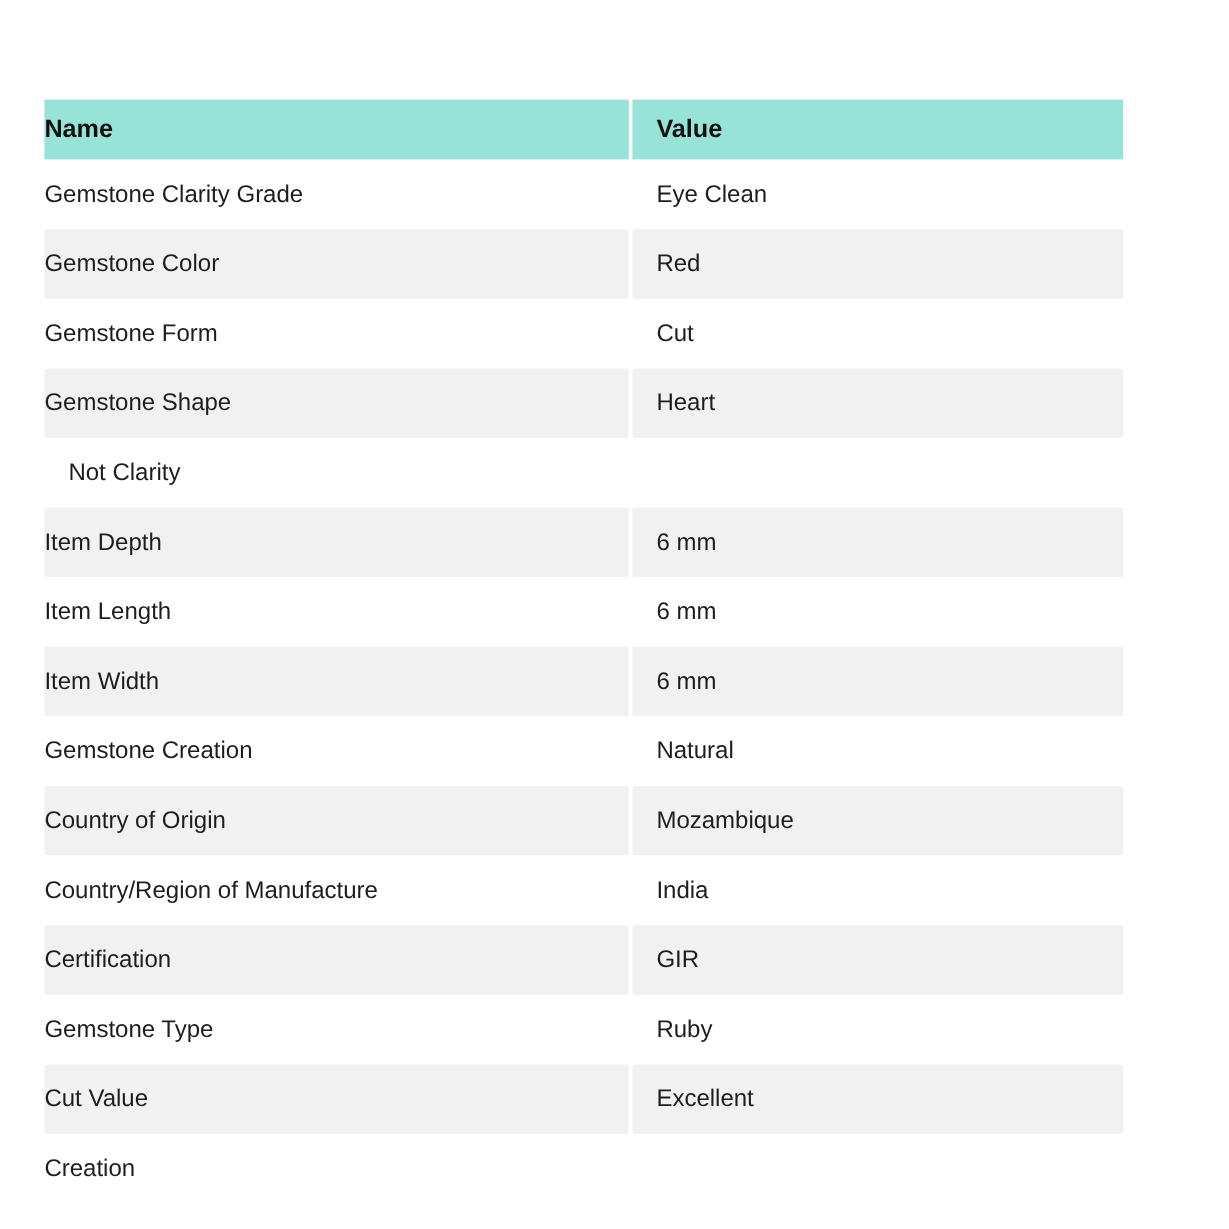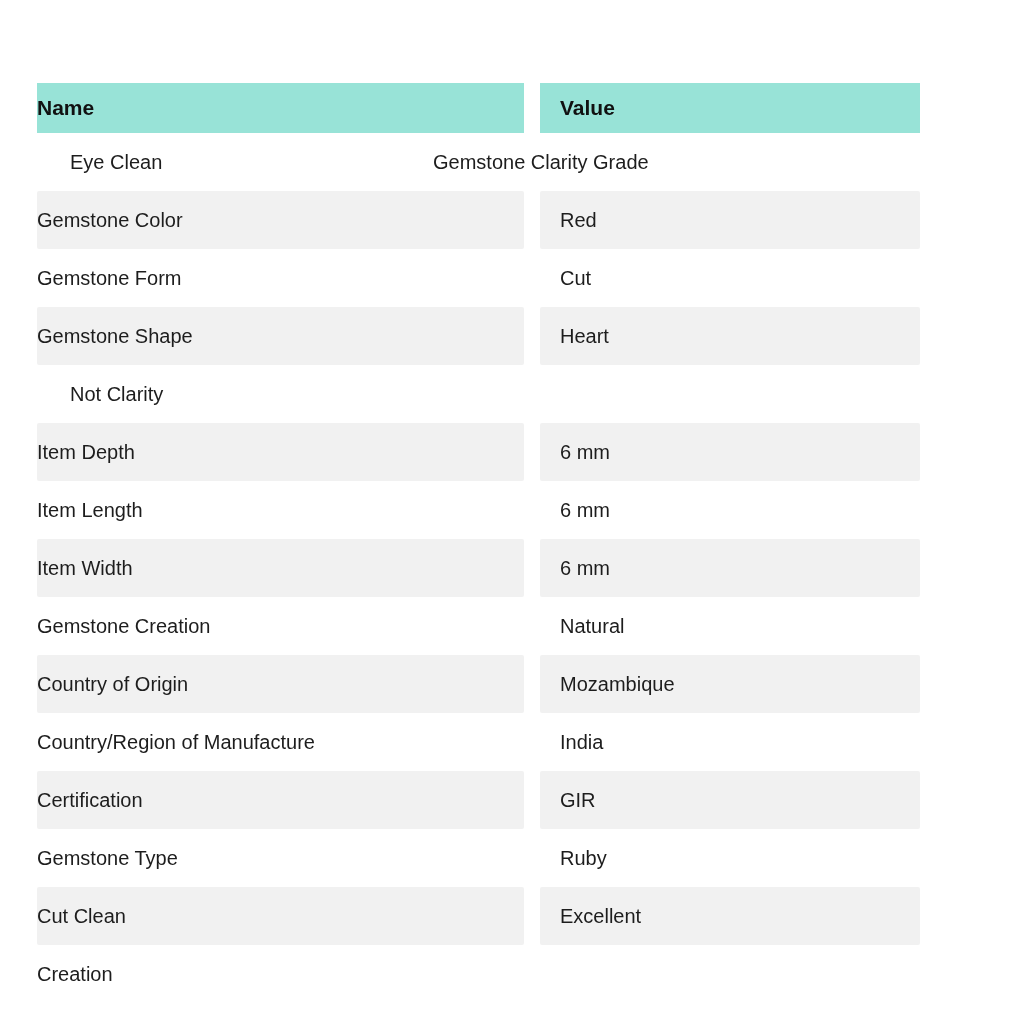--- a/index.html
+++ b/index.html
@@ -33,23 +33,22 @@
     display: flex;
     align-items: center;
     box-sizing: border-box;
     overflow: hidden;
     white-space: nowrap;
   }
   .c1 {
     width: 487px;
   }
   .c2 {
-    width: 380px;
+    width: 409px;
     padding-left: 20px;
-    margin-left: 13px;
   }
   .head .cell {
     background: var(--header-bg, #98e3d7);
     font-weight: bold;
     font-size: 21px;
     color: #111111;
   }
   .body-row .cell {
     background: #ffffff;
     font-size: 20px;
@@ -64,22 +63,22 @@
 <body>
 
 <div class="page">
   <div class="spec-table">
     <div class="row head">
       <div class="cell c1">Name</div>
       <div class="cell c2">Value</div>
     </div>
     <div id="table-body">
         <div class="row body-row">
+          <div class="cell c1">Gemstone Clarity Grade</div>
           <div class="cell c2">Eye Clean</div>
-          <div class="cell c1">Gemstone Clarity Grade</div>
         </div>
         <div class="row body-row alt">
           <div class="cell c1">Gemstone Color</div>
           <div class="cell c2">Red</div>
         </div>
         <div class="row body-row">
           <div class="cell c1">Gemstone Form</div>
           <div class="cell c2">Cut</div>
         </div>
         <div class="row body-row alt">
@@ -115,21 +114,21 @@
         </div>
         <div class="row body-row alt">
           <div class="cell c1">Certification</div>
           <div class="cell c2">GIR</div>
         </div>
         <div class="row body-row">
           <div class="cell c1">Gemstone Type</div>
           <div class="cell c2">Ruby</div>
         </div>
         <div class="row body-row alt">
-          <div class="cell c1">Cut Clean</div>
+          <div class="cell c1">Cut Value</div>
           <div class="cell c2">Excellent</div>
         </div>
         <div class="row body-row">
           <div class="cell c1">Creation</div>
         </div>
       </div>
   </div>
 </div>
 
 </body></html>

